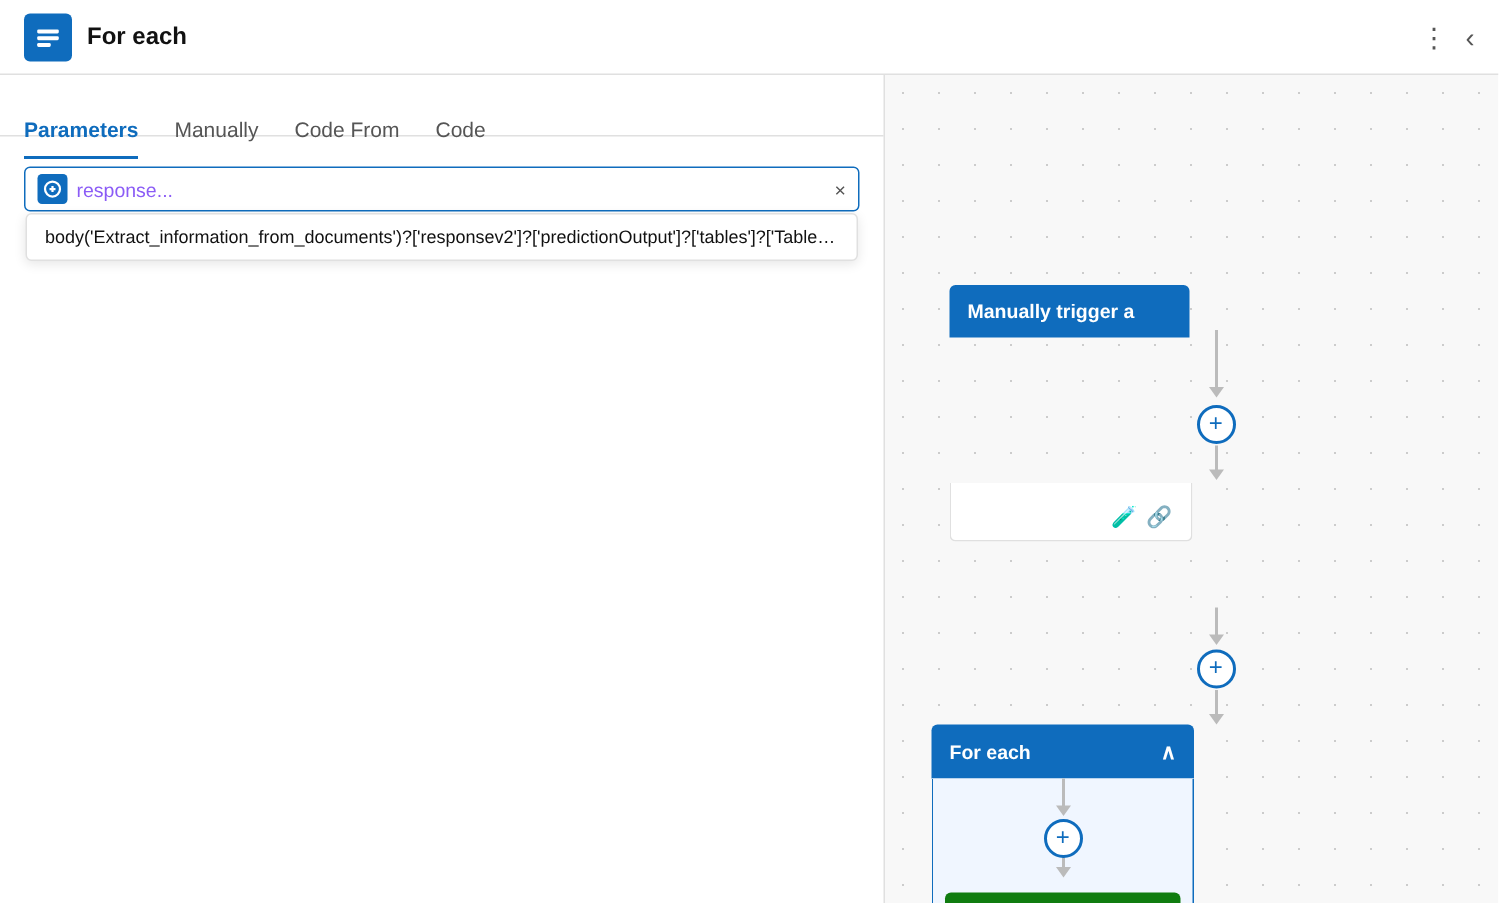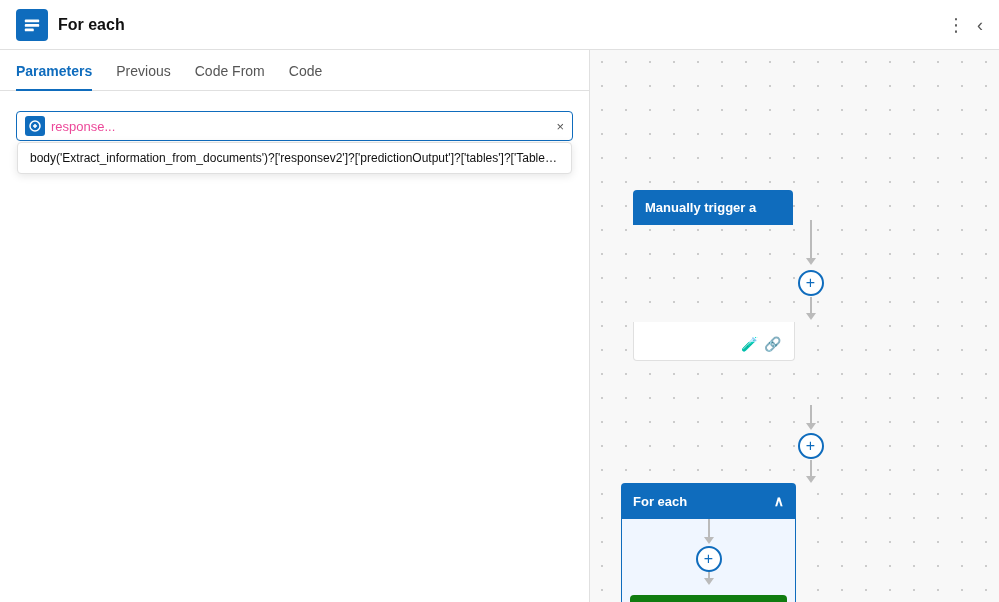--- a/index.html
+++ b/index.html
@@ -63,21 +63,21 @@
       padding: 0 16px;
       gap: 24px;
     }
     .tab {
       padding: 12px 0 10px;
       font-size: 14px;
       color: #555;
       cursor: pointer;
       border-bottom: 2px solid transparent;
       position: relative;
-      top: 1px;
+      top: 16px;
     }
     .tab.active {
       color: #0f6cbd;
       border-bottom: 2px solid #0f6cbd;
       font-weight: 600;
     }
 
     
     .panel-content {
       padding: 20px 16px;
@@ -104,21 +104,21 @@
       width: 20px; height: 20px;
       background: #0f6cbd;
       border-radius: 3px;
       display: flex; align-items: center; justify-content: center;
       margin-right: 6px;
       flex-shrink: 0;
     }
     .token-icon svg { width: 12px; height: 12px; fill: #fff; }
     .token-text {
       font-size: 13px;
-      color: #ec4899;
+      color: #8b5cf6;
       flex: 1;
     }
     .token-close {
       cursor: pointer;
       color: #555;
       font-size: 13px;
       margin-left: 6px;
     }
 
     
@@ -275,21 +275,21 @@
 
 <div class="main-layout">
 
   <div class="left-panel">
 
     <div class="tabs">
       <div class="tab active">
         <span>Parameters</span>
       </div>
       <div class="tab">
-        <span>Previous</span>
+        <span>Manually</span>
       </div>
       <div class="tab">
         <span>Code From</span>
       </div>
       <div class="tab">
         <span>Code</span>
       </div>
     </div>
 
     <div class="panel-content">

